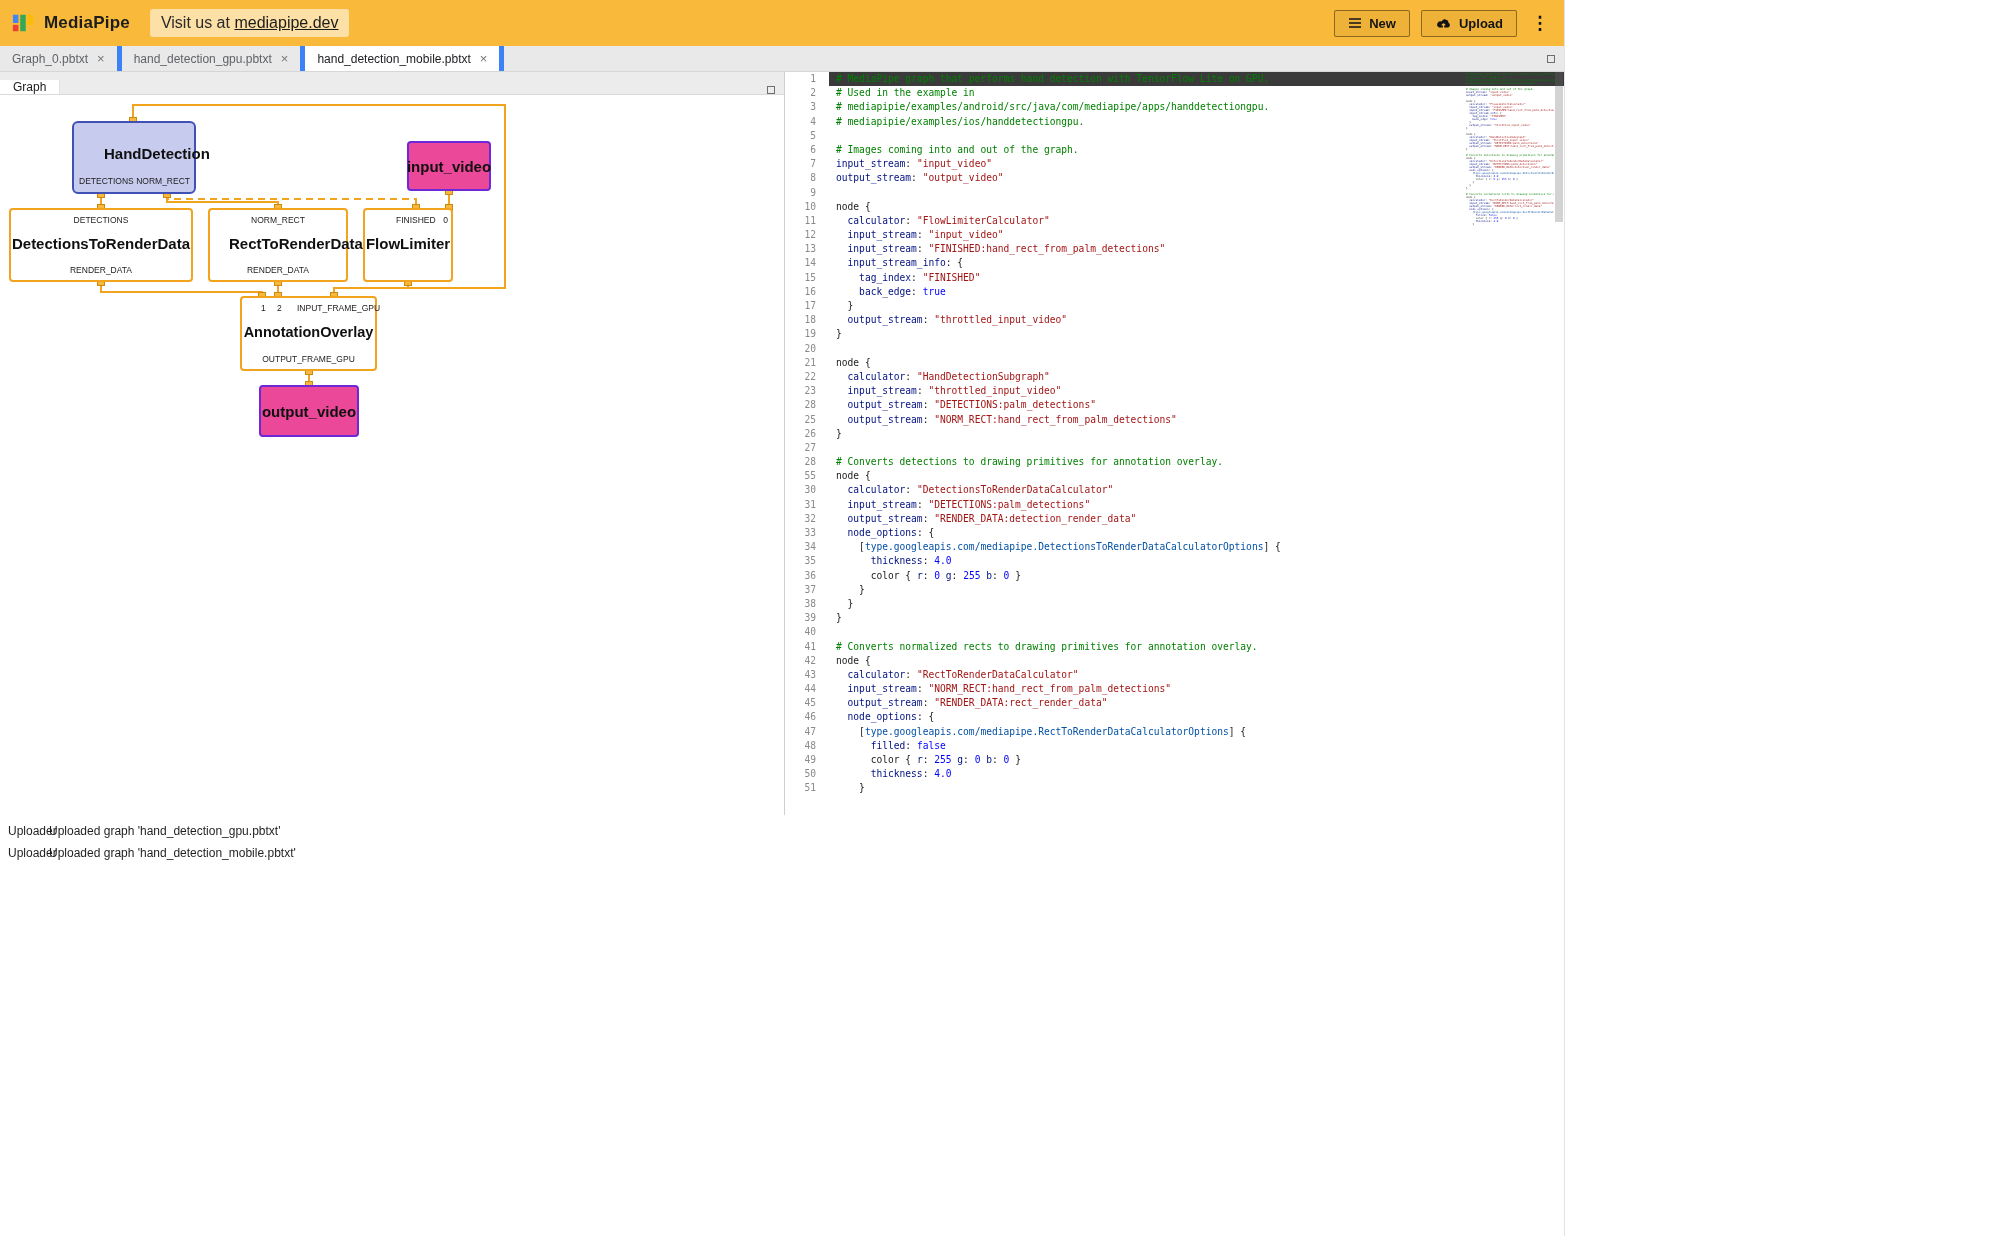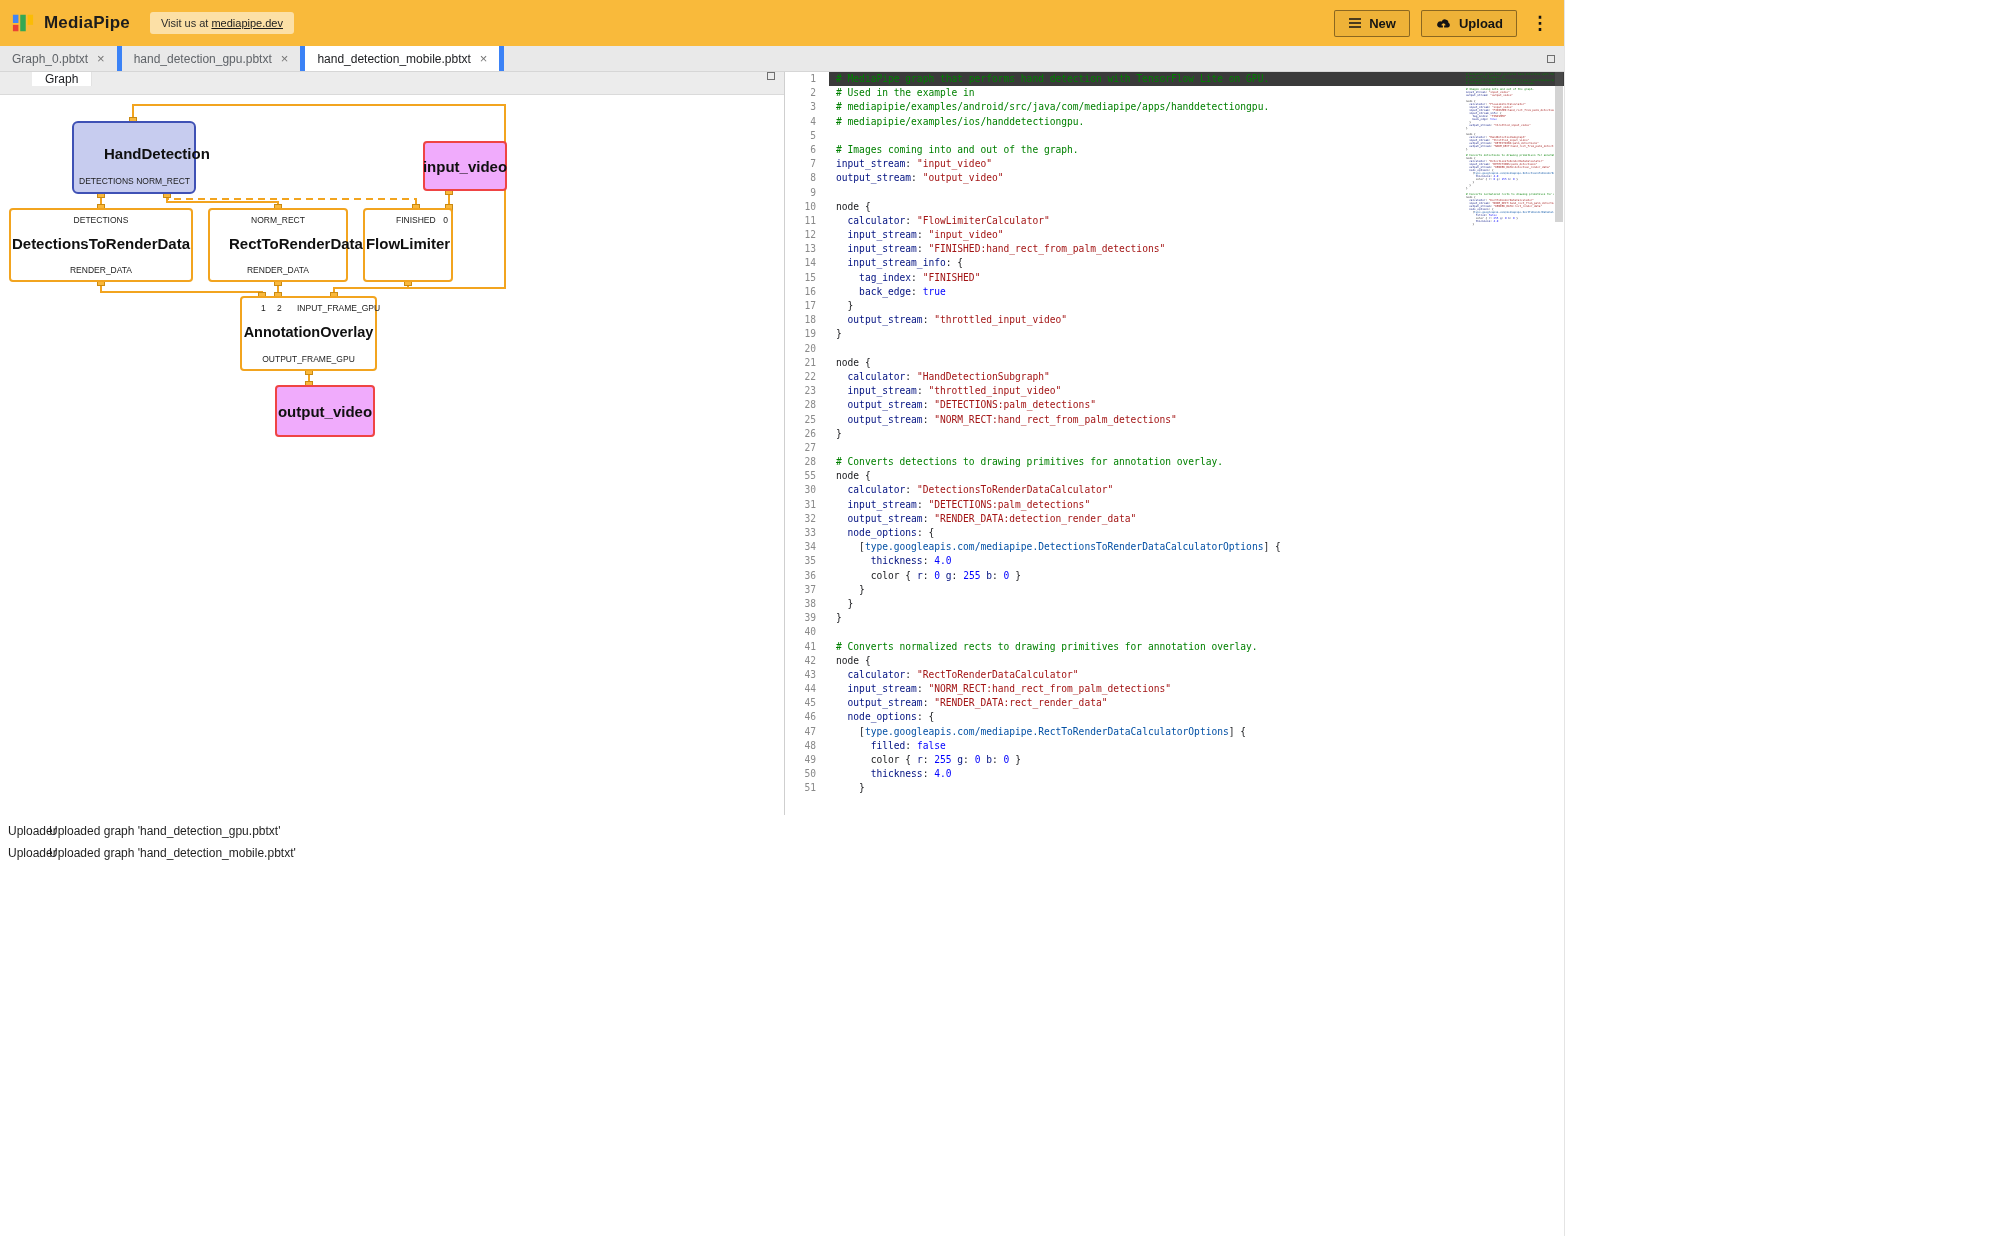--- a/index.html
+++ b/index.html
@@ -3,51 +3,51 @@
 <meta charset="utf-8">
 <style>
   * { margin:0; padding:0; box-sizing:border-box; }
   body { background:#ffffff; font-family:"Liberation Sans", sans-serif; color:#202124; }
   .app { width:1565px; height:1236px; position:relative; background:#fff; border-right:1px solid #e4e4e4; }
 
   
   .header { height:46px; background:#F9BA3B; display:flex; align-items:center; padding:0 12px; }
   .logo { width:22px; height:22px; margin-right:10px; flex:none; }
   .app-title { font-size:17px; font-weight:bold; color:#1d1d1d; margin-right:20px; letter-spacing:.2px; }
-  .visit-pill { background:rgba(255,255,255,0.55); border-radius:3px; padding:5px 11px; font-size:11px; color:#2a2a2a; }
+  .visit-pill { background:rgba(255,255,255,0.55); border-radius:3px; padding:5px 11px; font-size:16px; color:#2a2a2a; }
   .visit-link { text-decoration:underline; cursor:pointer; color:#1c1c1c; }
   .header-right { margin-left:auto; display:flex; align-items:center; gap:11px; }
   .hbtn { display:flex; align-items:center; gap:7px; border:1px solid rgba(0,0,0,0.42); background:rgba(0,0,0,0.045);
           border-radius:2px; padding:5px 13px; font-size:13px; font-weight:bold; color:#141414; cursor:pointer; }
   .kebab { font-size:18px; font-weight:bold; color:#141414; padding:0 3px; cursor:pointer; }
 
   
   .file-tabs { height:26px; background:#E9E9E9; display:flex; align-items:stretch; border-bottom:1px solid #D6D6D6; }
   .file-tab { display:flex; align-items:center; gap:9px; padding:0 12px; font-size:12px; color:#5F6368;
               border-right:5px solid #3b82f6; cursor:pointer; white-space:nowrap; }
   .file-tab.active { background:#fff; color:#202124; }
   .tab-close { font-size:13px; color:#757575; cursor:pointer; line-height:1; }
   .strip-right { margin-left:auto; display:flex; align-items:center; padding-right:9px; }
   .sq-icon { width:8px; height:8px; border:1px solid #6f6f6f; display:inline-block; cursor:pointer; }
 
   
   .main { display:flex; height:743px; }
   .graph-pane { width:785px; flex:none; border-right:1px solid #CFCFCF; display:flex; flex-direction:column; }
   .editor-pane { flex:1; min-width:0; display:flex; flex-direction:column; }
-  .pane-header { height:23px; background:#ECECEC; display:flex; align-items:flex-start; border-bottom:1px solid #DADADA;padding-left:32px; }
+  .pane-header { height:23px; background:#ECECEC; display:flex; align-items:flex-end; border-bottom:1px solid #DADADA; }
   .pane-tab { background:#fff; display:flex; align-items:center; gap:8px; padding:0 13px; font-size:12px; color:#202124; border-right:1px solid #E2E2E2; cursor:pointer; }
   .pane-right { margin-left:auto; display:flex; align-items:center; padding-right:9px; }
 
   
   .graph-canvas { position:relative; flex:1; background:#fff; overflow:hidden; }
   .edges { position:absolute; left:0; top:0; }
   .gnode { position:absolute; border-radius:5px; }
   .gnode .title { position:absolute; left:0; right:0; text-align:center; font-weight:bold; font-size:15px; color:#101010; white-space:nowrap; }
   .gnode.calc { background:#fff; border:2px solid #F2A41F; border-radius:4px; }
-  .gnode.io { background:#f0abfc; border:2px solid #ef4444; border-radius:4px; display:flex; align-items:center; justify-content:center; font-weight:bold; font-size:15px; color:#101010;margin-left:16px; }
+  .gnode.io { background:#ec4899; border:2px solid #6d28d9; border-radius:4px; display:flex; align-items:center; justify-content:center; font-weight:bold; font-size:15px; color:#101010; }
   .gnode.selected { background:#C7CCEF; border:2px solid #3F51B5; border-radius:6px; }
   .plabel { position:absolute; font-size:8.5px; color:#1b1b1b; white-space:nowrap; }
   .plabel.center { left:0; right:0; text-align:center; }
 
   
   .editor-body { position:relative; flex:1; display:flex; background:#fff; overflow:hidden; font-family:"DejaVu Sans Mono", monospace; }
   .top-band { position:absolute; left:44px; right:0; top:0; height:14px; background:#3A3A3A; }
   .gutter { position:relative; width:44px; flex:none; padding-right:13px; text-align:right; font-size:9.6px; color:#8a8a8a; background:#fff; }
   .gutter div { height:14.2px; line-height:14.2px; }
   .codearea { position:relative; flex:1; min-width:0; font-size:9.6px; padding-left:7px; overflow:hidden; }

